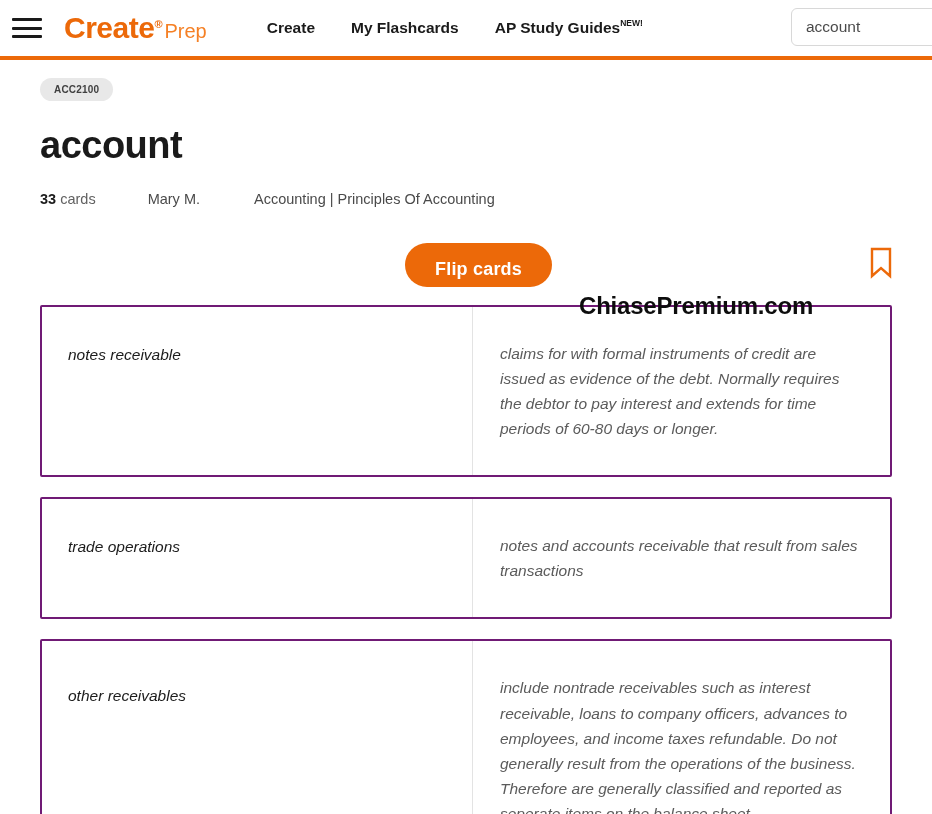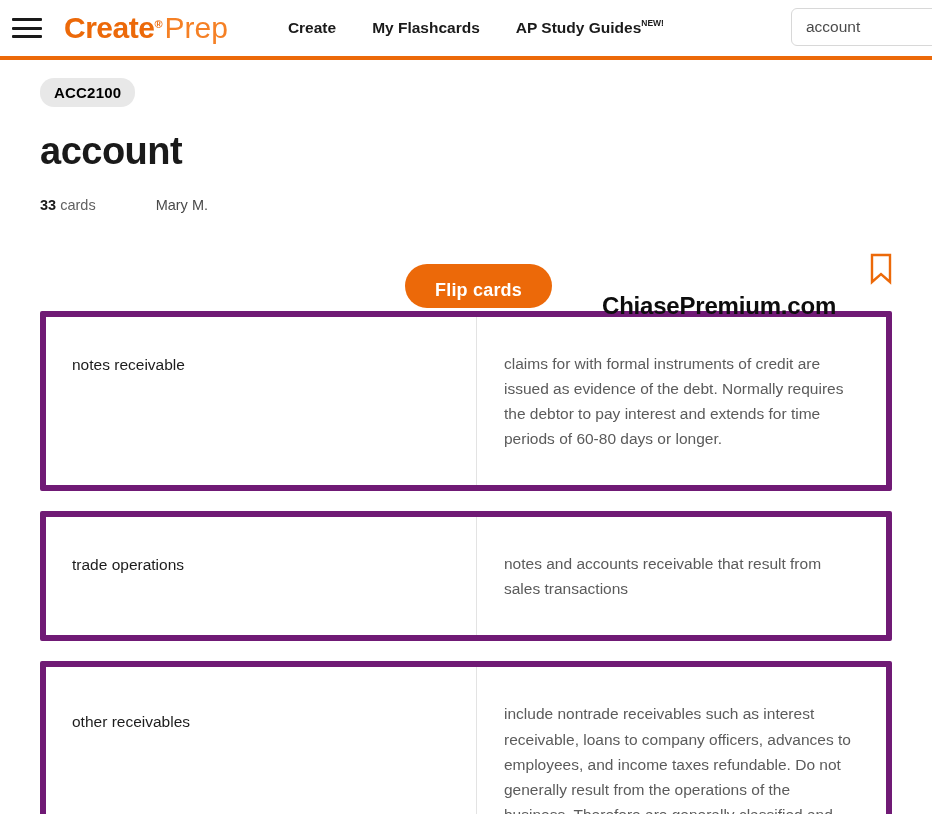--- a/index.html
+++ b/index.html
@@ -60,21 +60,21 @@
   }
   .logo-reg {
     font-size: 11px;
     color: #ec6909;
     font-weight: bold;
     position: relative;
     top: -10px;
     margin: 0 1px 0 0;
   }
   .logo-prep {
-    font-size: 30px;
+    font-size: 20px;
     font-weight: normal;
     color: #f58025;
     line-height: 1;
     margin-left: 1px;
   }
   .nav {
     display: flex;
     align-items: center;
     margin-left: 60px;
     gap: 36px;
@@ -126,58 +126,58 @@
   
   .content {
     padding: 0 40px;
   }
   .badge-row {
     padding-top: 18px;
   }
   .badge {
     display: inline-block;
     background: #e8e8e8;
-    color: #000000;
-    font-size: 15px;
+    color: #404040;
+    font-size: 10px;
     font-weight: bold;
     padding: 6px 14px;
     border-radius: 14px;
     letter-spacing: 0.2px;
   }
   .page-title {
     font-size: 38px;
     font-weight: bold;
     color: #1a1a1a;
     margin: 24px 0 0 0;
     letter-spacing: -0.5px;
     line-height: 1.1;
   }
   .meta-row {
     margin-top: 24px;
     font-size: 14.5px;
     color: #616161;
     display: flex;
     align-items: baseline;
-    gap: 16px;
+    gap: 8px;
   }
   .meta-cards { margin-right: 44px; }
   .meta-cards b { color: #1a1a1a; font-weight: bold; }
   .meta-author { margin-right: 46px; color: #4a4a4a; }
   .meta-subject { color: #4a4a4a; }
 
   
   .action-bar {
     margin-top: 36px;
     position: relative;
     height: 44px;
   }
   .flip-btn {
     position: absolute;
     left: 365px;
-    top: 15px;
+    top: 0;
     background: #ec6909;
     color: #ffffff;
     border: none;
     border-radius: 22px;
     height: 44px;
     padding: 16px 30px;
     font-size: 18px;
     font-weight: bold;
     font-family: "Liberation Sans", sans-serif;
     cursor: pointer;
@@ -191,41 +191,42 @@
     height: 32px;
     cursor: pointer;
     background: none;
     border: none;
     padding: 0;
   }
 
   
   .watermark {
     position: absolute;
-    left: 602px;
+    left: 579px;
     top: 292px;
     font-size: 24px;
     font-weight: bold;
     color: #0d0d0d;
     letter-spacing: -0.2px;
     z-index: 5;
     pointer-events: none;
     font-family: "Liberation Sans", sans-serif;
   }
 
   
   .cards {
     margin-top: 18px;
   }
   .card {
-    border: 6px solid #701a75;
+    border: 2px solid #701a75;
     background: #ffffff;
     display: flex;
     margin-bottom: 20px;
     border-radius: 2px;
+    font-style: italic;
   }
   .card-term {
     width: 431px;
     flex: 0 0 431px;
     border-right: 1px solid #e3e3e3;
     padding: 38px 28px 38px 26px;
     font-size: 15.5px;
     color: #1c1c1c;
     line-height: 1.5;
   }
@@ -283,20 +284,21 @@
 
   <div class="badge-row">
     <span class="badge">ACC2100</span>
   </div>
 
   <h1 class="page-title">account</h1>
 
   <div class="meta-row">
     <span class="meta-cards"><b>33</b>&nbsp;<span>cards</span></span>
     <span class="meta-author">Mary M.</span>
+    <span class="meta-subject">Accounting | Principles Of Accounting</span>
   </div>
 
   <div class="action-bar">
     <button class="flip-btn">Flip cards</button>
     <button class="bookmark-btn">
       <svg width="26" height="32" viewBox="0 0 26 32">
         <path d="M4 2 L22 2 L22 29 L13 21 L4 29 Z" fill="none" stroke="#ec6909" stroke-width="2.4" stroke-linejoin="miter"></path>
       </svg>
     </button>
   </div>

